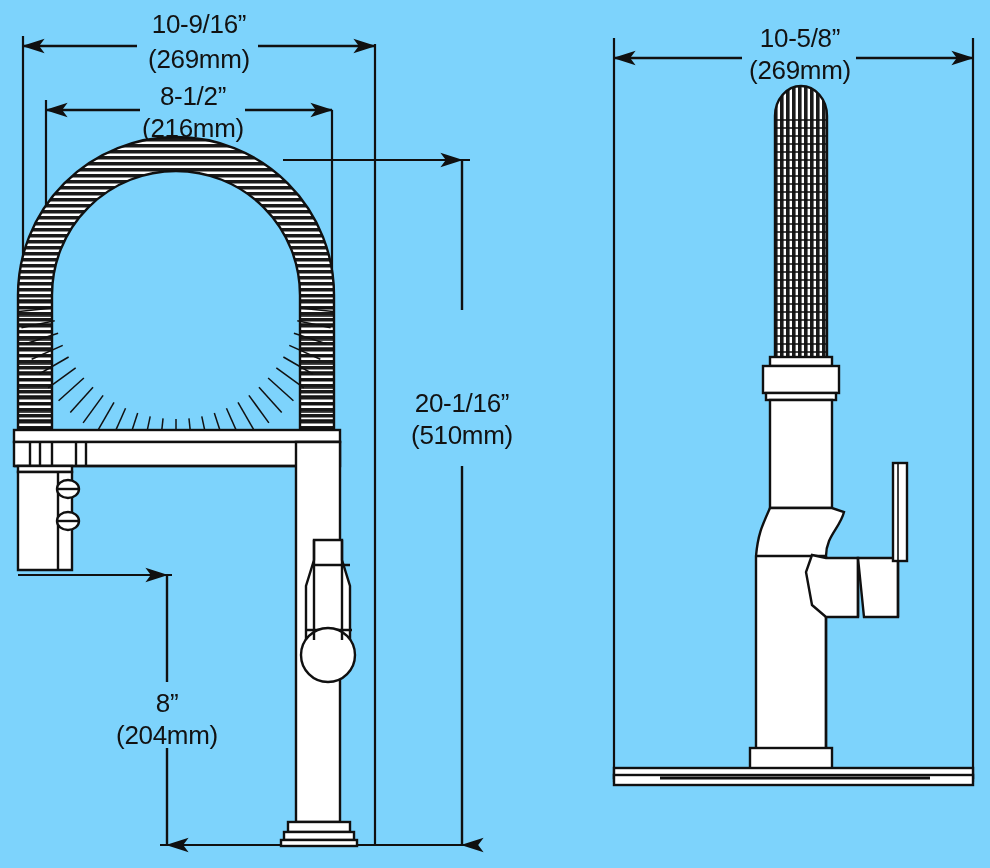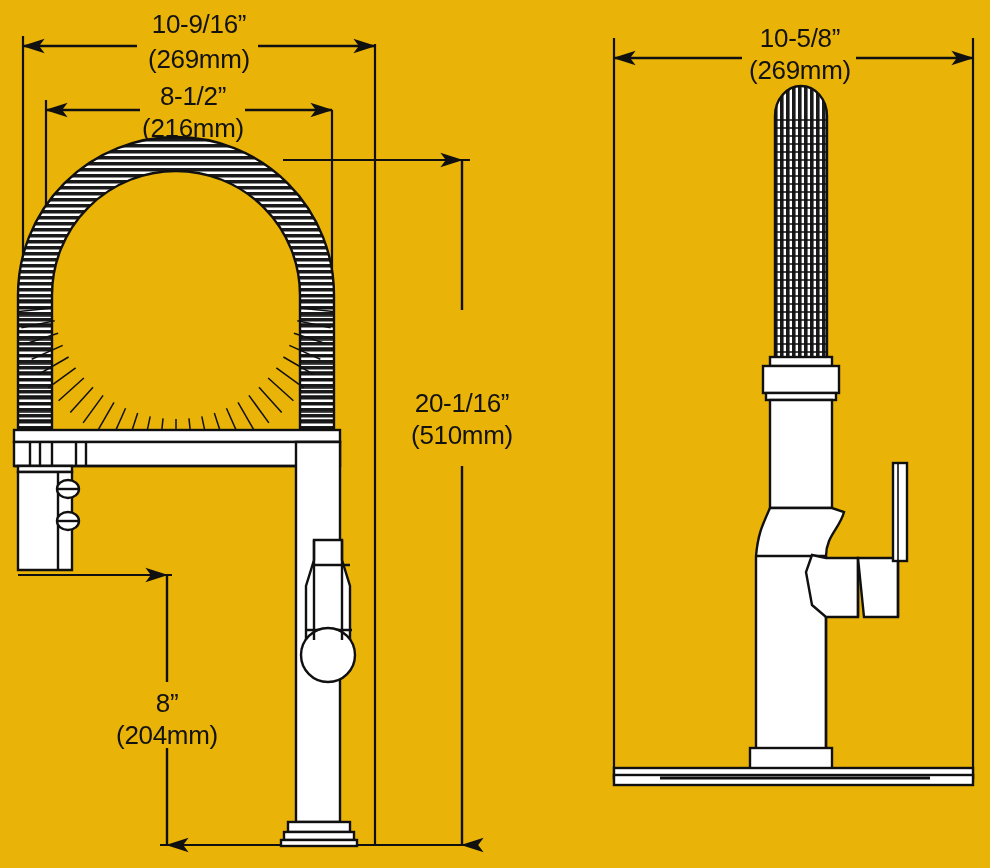--- a/index.html
+++ b/index.html
@@ -11,21 +11,21 @@
   body {
     font-family: "Liberation Sans", sans-serif;
     width: 990px;
     height: 868px;
     overflow: hidden;
   }
   #drawing-root {
     position: relative;
     width: 990px;
     height: 868px;
-    background: #eab308;
+    background: #7dd3fc;
   }
   svg.sheet {
     position: absolute;
     left: 0;
     top: 0;
     width: 990px;
     height: 868px;
     display: block;
   }
   .dimtext {

